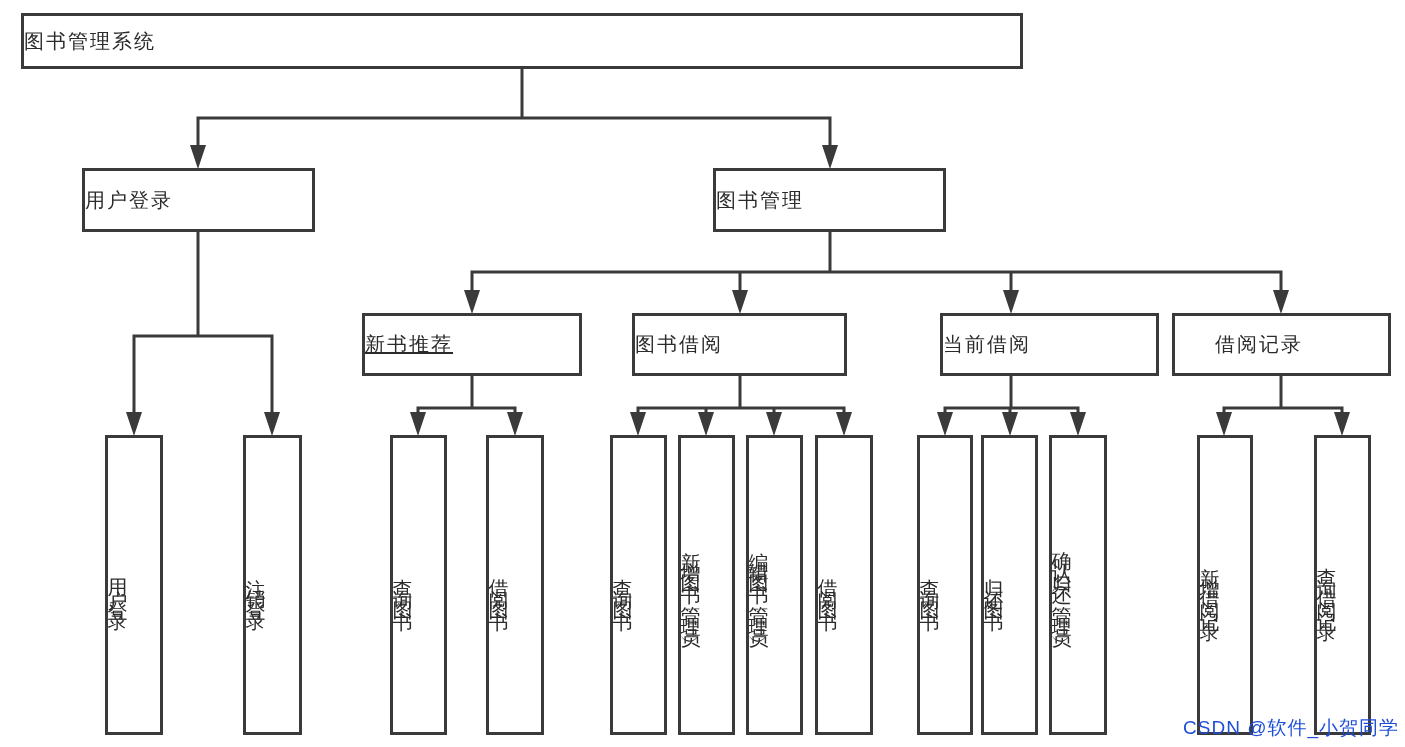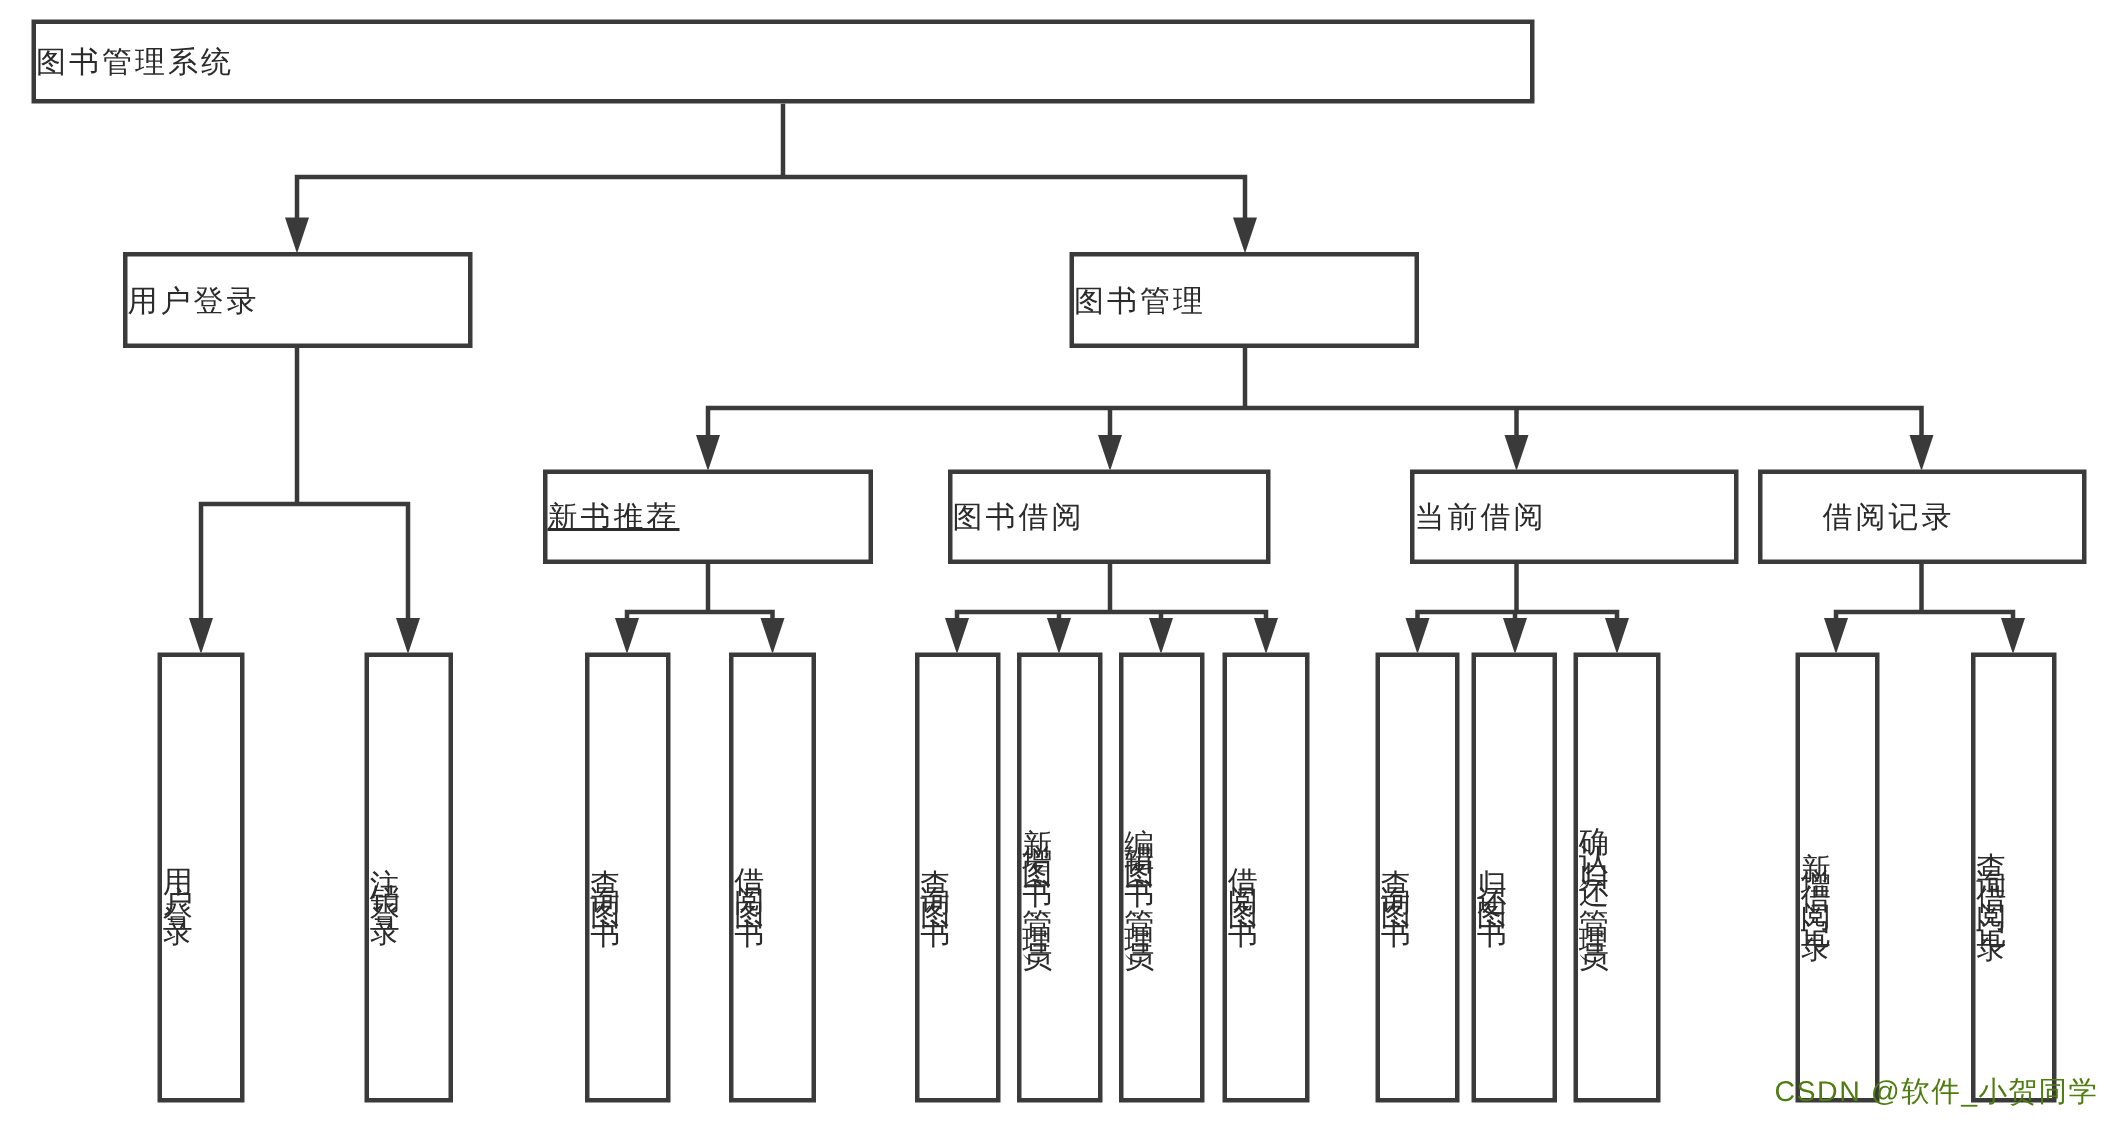--- a/index.html
+++ b/index.html
@@ -48,21 +48,21 @@
     letter-spacing: 11px;
     line-height: 1;
     white-space: nowrap;
   }
   .watermark {
     position: absolute;
     right: 6px;
     bottom: 6px;
     font-size: 19px;
     letter-spacing: 1px;
-    color: #4d7c0f;
+    color: #1d4ed8;
     z-index: 2;
     white-space: nowrap;
   }
 </style>
 </head>
 <body>
 
 <div class="canvas">
 
   <svg class="connectors" viewBox="0 0 1405 747">

